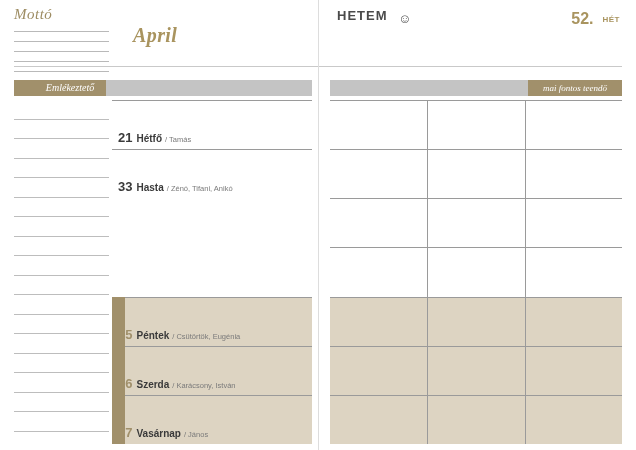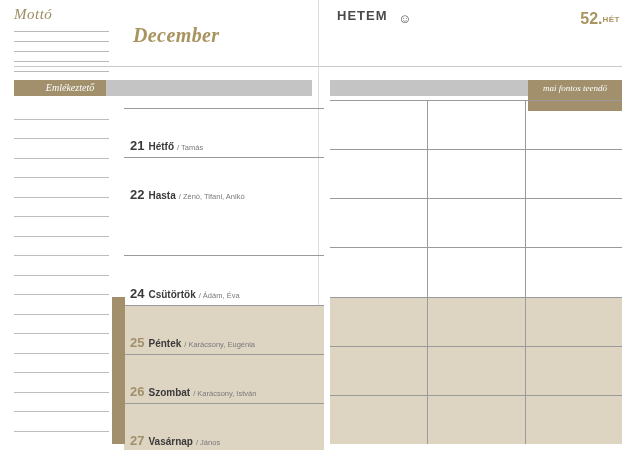--- a/index.html
+++ b/index.html
@@ -100,21 +100,21 @@
     top: 10px;
     font-size: 16px;
     font-weight: bold;
     color: #a9945f;
   }
   .weeknum .sub {
     font-size: 8px;
     font-weight: bold;
     letter-spacing: 0.5px;
     vertical-align: 2px;
-    margin-left: 0;
+    margin-left: 9px;
   }
   .header-rule {
     position: absolute;
     left: 14px;
     right: 14px;
     top: 66px;
     height: 1px;
     background: #c9c9c9;
   }
   .center-rule {
@@ -163,25 +163,24 @@
   }
   .day-area {
     position: absolute;
     left: 112px;
     top: 100px;
     width: 200px;
     height: 344px;
   }
   .day-row {
     position: absolute;
-    left: 12px;
+    left: 0;
     width: 200px;
     border-top: 1px solid #9a9a9a;
     box-sizing: border-box;
-    margin-top: 8px;
   }
   .day-row.weekend {
     background: #ddd4c2;
   }
   .day-inner {
     position: absolute;
     left: 6px;
     bottom: 3px;
     white-space: nowrap;
   }
@@ -217,21 +216,21 @@
     top: 80px;
     width: 198px;
     height: 16px;
     background: #c4c4c4;
   }
   .todo-tab {
     position: absolute;
     left: 528px;
     top: 80px;
     width: 94px;
-    height: 31px;
+    height: 16px;
     background: #a1906b;
   }
   .todo-tab span {
     display: block;
     font-family: "Liberation Serif", serif;
     font-style: italic;
     font-size: 9px;
     color: #ffffff;
     text-align: center;
     line-height: 16px;
@@ -266,21 +265,21 @@
 
   <div class="motto-label">Mottó</div>
   <div class="motto-lines">
       <div class="ln"></div>
       <div class="ln"></div>
       <div class="ln"></div>
       <div class="ln"></div>
       <div class="ln"></div>
     </div>
 
-  <div class="month">December</div>
+  <div class="month">April</div>
 
 
   <div class="week-word">HETEM</div>
   <div class="smiley">☺</div>
 
   <div class="weeknum">
     <span>52.</span><span class="sub">HÉT</span>
   </div>
 
   <div class="header-rule"></div>
@@ -310,30 +309,27 @@
       <div class="ln"></div>
       <div class="ln"></div>
       <div class="ln"></div>
     </div>
 
   <div class="day-area">
       <div class="day-row" style="top: 0px; height: 49.1429px;">
         <div class="day-inner"><span class="daynum">21</span><span class="dayname">Hétfő</span><span class="names">/ Tamás</span></div>
       </div>
       <div class="day-row" style="top: 49.1429px; height: 49.1429px;">
-        <div class="day-inner"><span class="daynum">22</span><span class="dayname">Hasta</span><span class="names">/ Zénó, Tifani, Anikó</span></div>
-      </div>
-      <div class="day-row" style="top: 147.429px; height: 49.1429px;">
-        <div class="day-inner"><span class="daynum">24</span><span class="dayname">Csütörtök</span><span class="names">/ Ádám, Éva</span></div>
+        <div class="day-inner"><span class="daynum">33</span><span class="dayname">Hasta</span><span class="names">/ Zénó, Tifani, Anikó</span></div>
       </div>
       <div class="day-row weekend" style="top: 196.571px; height: 49.1429px;">
-        <div class="day-inner"><span class="daynum gold">25</span><span class="dayname">Péntek</span><span class="names">/ Karácsony, Eugénia</span></div>
+        <div class="day-inner"><span class="daynum gold">25</span><span class="dayname">Péntek</span><span class="names">/ Csütörtök, Eugénia</span></div>
       </div>
       <div class="day-row weekend" style="top: 245.714px; height: 49.1429px;">
-        <div class="day-inner"><span class="daynum gold">26</span><span class="dayname">Szombat</span><span class="names">/ Karácsony, István</span></div>
+        <div class="day-inner"><span class="daynum gold">26</span><span class="dayname">Szerda</span><span class="names">/ Karácsony, István</span></div>
       </div>
       <div class="day-row weekend" style="top: 294.857px; height: 49.1429px;">
         <div class="day-inner"><span class="daynum gold">27</span><span class="dayname">Vasárnap</span><span class="names">/ János</span></div>
       </div>
     </div>
 
   <div class="gray-bar-right"></div>
   <div class="todo-tab">
     <span>mai fontos teendő</span>
   </div>

